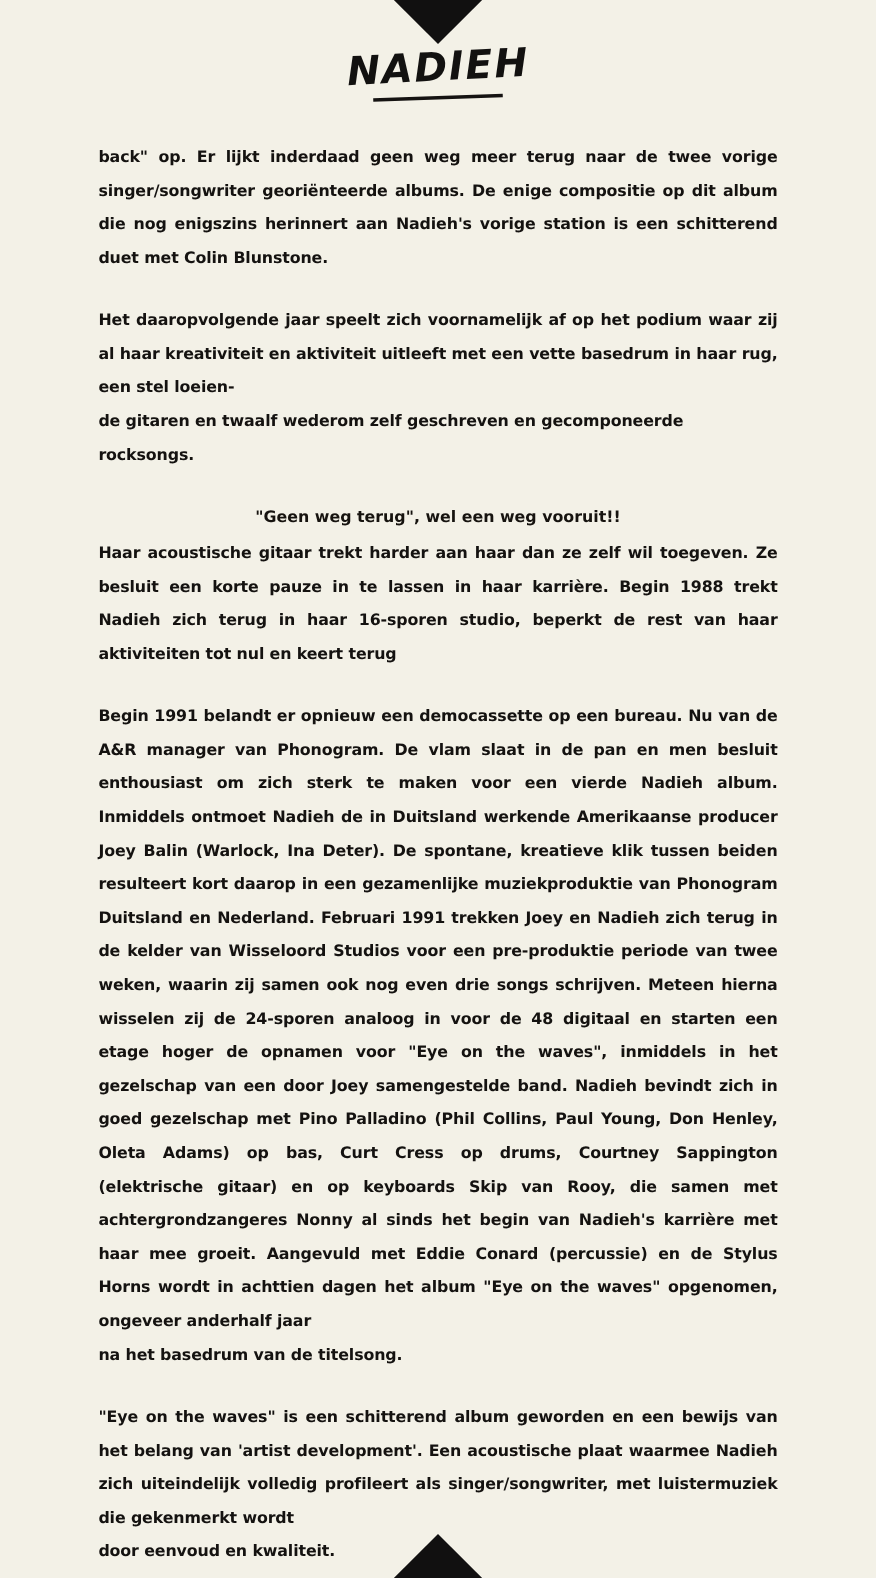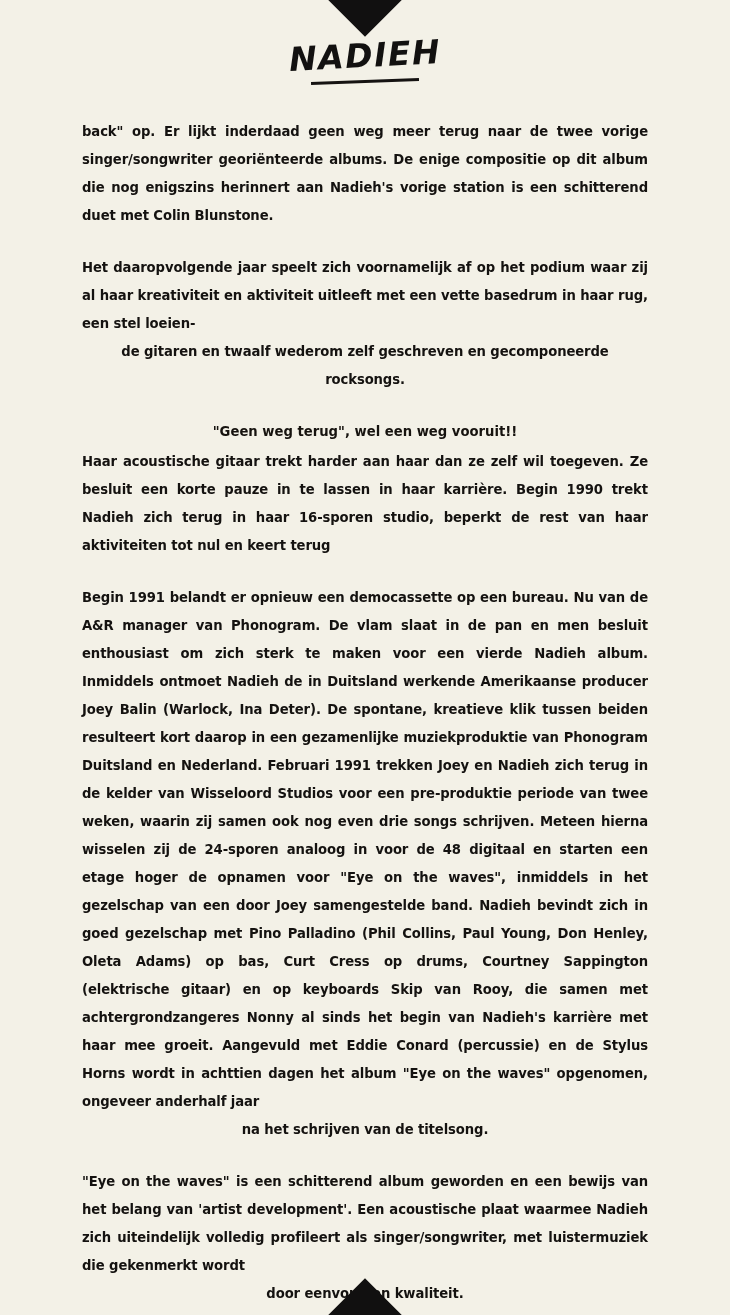--- a/index.html
+++ b/index.html
@@ -70,21 +70,21 @@
     font-family: "DejaVu Sans", sans-serif;
     font-size: 13.2px;
     line-height: 28px;
     font-weight: 700;
     text-align: justify;
     letter-spacing: -0.1px;
     color: #141210;
   }
   p.last-center > span.tail {
     display: block;
-    text-align: center;
+    text-align: left;
   }
   .quote-line {
     text-align: center;
     font-weight: 700;
     font-size: 13.2px;
     line-height: 28px;
     margin: 0 0 2px 0;
   }
 
   
@@ -114,26 +114,26 @@
     <p>back" op. Er lijkt inderdaad geen weg meer terug naar de twee vorige singer/songwriter georiënteerde albums. De enige compositie op dit album die nog enigszins herinnert aan Nadieh's vorige station is een schitterend duet met Colin Blunstone.</p>
 
     <p class="last-center">
       <span>Het daaropvolgende jaar speelt zich voornamelijk af op het podium waar zij al haar kreativiteit en aktiviteit uitleeft met een vette basedrum in haar rug, een stel loeien-</span>
       <span class="tail">de gitaren en twaalf wederom zelf geschreven en gecomponeerde rocksongs.</span>
     </p>
 
     <div class="quote-line">"Geen weg terug", wel een weg vooruit!!</div>
 
     <p class="last-center">
-      <span>Haar acoustische gitaar trekt harder aan haar dan ze zelf wil toegeven. Ze besluit een korte pauze in te lassen in haar karrière. Begin 1990 trekt Nadieh zich terug in haar 16-sporen studio, beperkt de rest van haar aktiviteiten tot nul en keert terug</span>
+      <span>Haar acoustische gitaar trekt harder aan haar dan ze zelf wil toegeven. Ze besluit een korte pauze in te lassen in haar karrière. Begin 1988 trekt Nadieh zich terug in haar 16-sporen studio, beperkt de rest van haar aktiviteiten tot nul en keert terug</span>
     </p>
 
     <p class="last-center">
       <span>Begin 1991 belandt er opnieuw een democassette op een bureau. Nu van de A&amp;R manager van Phonogram. De vlam slaat in de pan en men besluit enthousiast om zich sterk te maken voor een vierde Nadieh album. Inmiddels ontmoet Nadieh de in Duitsland werkende Amerikaanse producer Joey Balin (Warlock, Ina Deter). De spontane, kreatieve klik tussen beiden resulteert kort daarop in een gezamenlijke muziekproduktie van Phonogram Duitsland en Nederland. Februari 1991 trekken Joey en Nadieh zich terug in de kelder van Wisseloord Studios voor een pre-produktie periode van twee weken, waarin zij samen ook nog even drie songs schrijven. Meteen hierna wisselen zij de 24-sporen analoog in voor de 48 digitaal en starten een etage hoger de opnamen voor "Eye on the waves", inmiddels in het gezelschap van een door Joey samengestelde band. Nadieh bevindt zich in goed gezelschap met Pino Palladino (Phil Collins, Paul Young, Don Henley, Oleta Adams) op bas, Curt Cress op drums, Courtney Sappington (elektrische gitaar) en op keyboards Skip van Rooy, die samen met achtergrondzangeres Nonny al sinds het begin van Nadieh's karrière met haar mee groeit. Aangevuld met Eddie Conard (percussie) en de Stylus Horns wordt in achttien dagen het album "Eye on the waves" opgenomen, ongeveer anderhalf jaar</span>
-      <span class="tail">na het schrijven van de titelsong.</span>
+      <span class="tail">na het basedrum van de titelsong.</span>
     </p>
 
     <p class="last-center">
       <span>"Eye on the waves" is een schitterend album geworden en een bewijs van het belang van 'artist development'. Een acoustische plaat waarmee Nadieh zich uiteindelijk volledig profileert als singer/songwriter, met luistermuziek die gekenmerkt wordt</span>
       <span class="tail">door eenvoud en kwaliteit.</span>
     </p>
 
   </div>
 
   <div class="diamond-bottom"></div>

